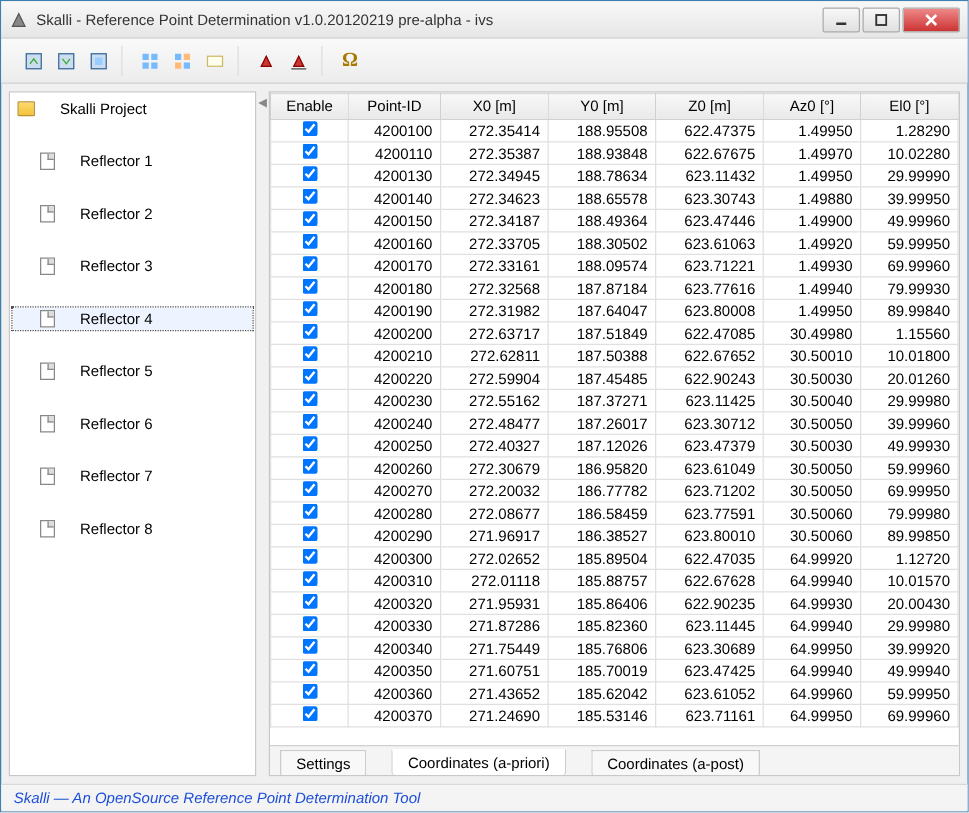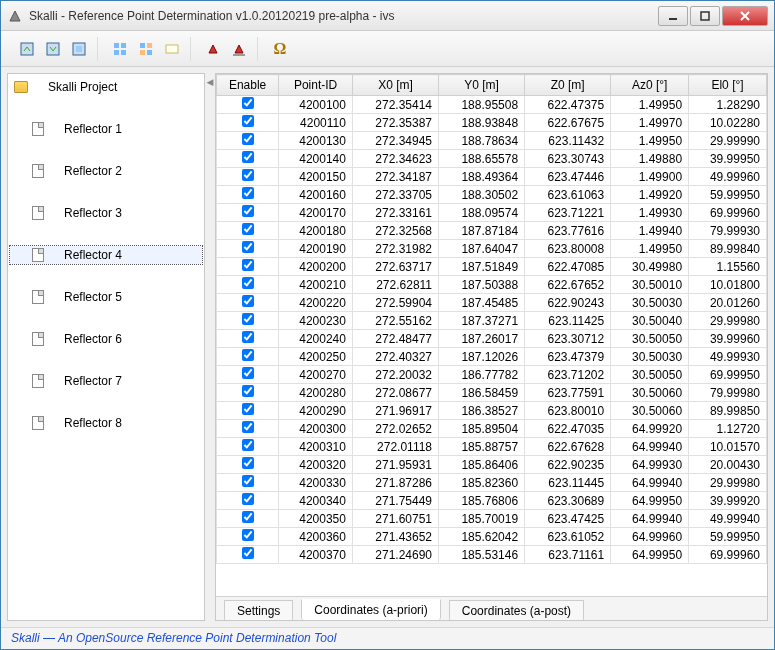--- a/index.html
+++ b/index.html
@@ -24,21 +24,21 @@
 .doc-icon { width: 12px; height: 14px; background: #fff; border: 1px solid #888; position: relative; }
 .doc-icon::after { content: ""; position: absolute; top: 0; right: 0; width: 4px; height: 4px; background: #ddd; border-left: 1px solid #888; border-bottom: 1px solid #888; }
 .splitter { width: 6px; cursor: col-resize; display: flex; align-items: flex-start; justify-content: center; padding-top: 4px; color: #888; font-size: 9px; }
 .right-pane { flex: 1; display: flex; flex-direction: column; border: 1px solid #c8c8c8; background: #fff; overflow: hidden; }
 .table-wrap { flex: 1; overflow: auto; }
 table { border-collapse: collapse; width: 100%; }
 th { background: linear-gradient(#f8f8f8,#e9e9e9); border: 1px solid #d0d0d0; padding: 3px 6px; font-weight: normal; text-align: center; position: sticky; top: 0; }
 td { border: 1px solid #e0e0e0; padding: 1px 6px; text-align: right; white-space: nowrap; }
 td.center { text-align: center; }
 .chk { width: 12px; height: 12px; }
-.tabs { height: 24px; background: #f4f4f4; border-top: 1px solid #d0d0d0; display: flex; align-items: flex-end; padding: 0 8px; gap: 8px; }
+.tabs { height: 24px; background: #f4f4f4; border-top: 1px solid #d0d0d0; display: flex; align-items: flex-end; padding: 0 8px; gap: 20px; }
 .tab { padding: 3px 12px; border: 1px solid #ccc; border-bottom: none; background: #f8f8f8; border-radius: 0 0 3px 3px; cursor: pointer; position: relative; top: 1px; }
 .tab.active { background: #fff; border-top-color: #fff; top: 0; }
 .statusbar { height: 22px; border-top: 1px solid #d8d8d8; padding: 3px 10px; color: #1d4ed8; font-style: italic; background: #f4f4f4; }
 .statusbar b { font-style: italic; font-weight: normal; }
 svg { display: block; }
 </style>
 </head>
 <body>
 
 <div class="window">
@@ -323,20 +323,29 @@
                 <td class="center"><input type="checkbox" class="chk" checked="" style=""></td>
                 <td>4200250</td>
                 <td>272.40327</td>
                 <td>187.12026</td>
                 <td>623.47379</td>
                 <td>30.50030</td>
                 <td>49.99930</td>
               </tr>
               <tr>
                 <td class="center"><input type="checkbox" class="chk" checked="" style=""></td>
+                <td>4200260</td>
+                <td>272.30679</td>
+                <td>186.95820</td>
+                <td>623.61049</td>
+                <td>30.50050</td>
+                <td>59.99960</td>
+              </tr>
+              <tr>
+                <td class="center"><input type="checkbox" class="chk" checked="" style=""></td>
                 <td>4200270</td>
                 <td>272.20032</td>
                 <td>186.77782</td>
                 <td>623.71202</td>
                 <td>30.50050</td>
                 <td>69.99950</td>
               </tr>
               <tr>
                 <td class="center"><input type="checkbox" class="chk" checked="" style=""></td>
                 <td>4200280</td>

